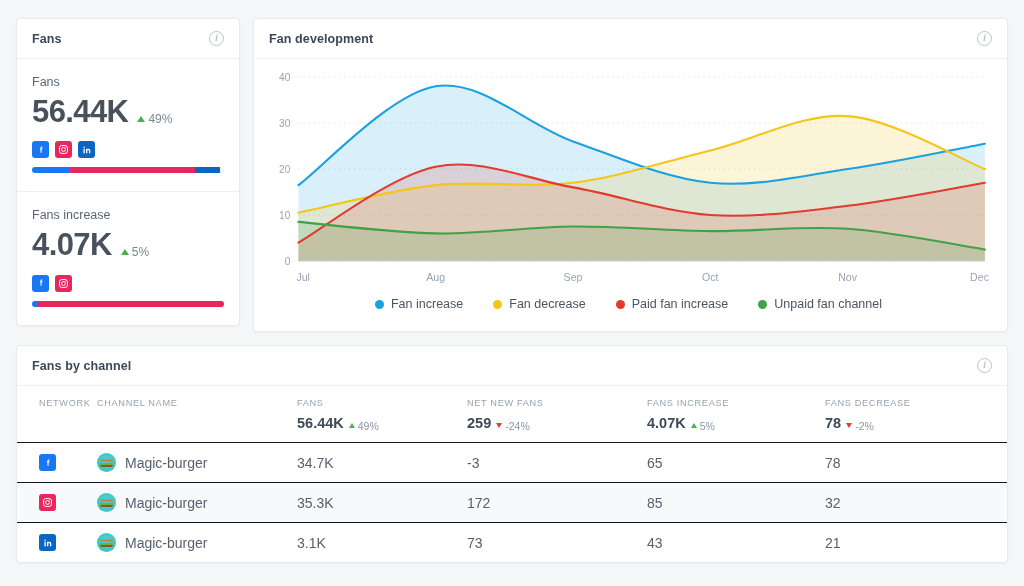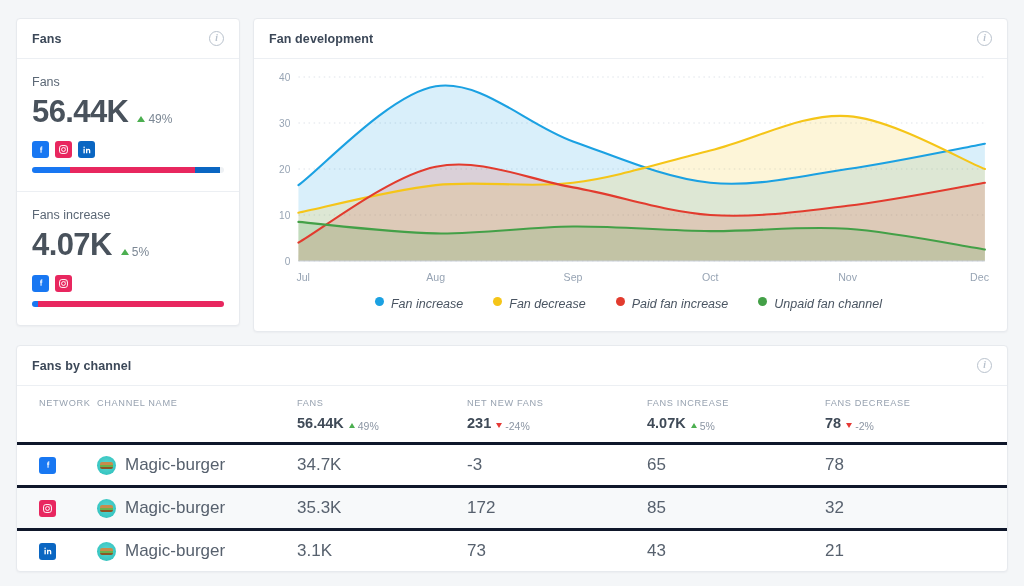--- a/index.html
+++ b/index.html
@@ -60,32 +60,32 @@
   }
   .net-badge svg { display: block; }
   .bar { display: flex; height: 6px; border-radius: 3px; overflow: hidden; margin-top: 9px; background: #eef1f4; }
   .bar span { display: block; height: 100%; }
 
   
   .chart-body { padding: 10px 14px 6px 10px; }
   .chart-wrap { position: relative; height: 222px; }
   .chart-svg { display: block; width: 100%; height: 222px; }
   .legend { display: flex; justify-content: center; gap: 30px; padding: 6px 0 14px; }
-  .legend-item { display: flex; align-items: flex-start; gap: 7px; font-size: 12.5px; color: #4a5562; font-style: italic; }
+  .legend-item { display: flex; align-items: center; gap: 7px; font-size: 12.5px; color: #4a5562; }
   .legend-dot { width: 9px; height: 9px; border-radius: 50%; flex: none; }
 
   
   .table-card { margin-top: 13px; }
   table { width: 100%; border-collapse: collapse; table-layout: fixed; }
   th { text-align: left; vertical-align: top; padding: 12px 8px 10px 8px; font-weight: 400; }
   .th-label { font-size: 9.2px; letter-spacing: .65px; color: #97a2b0; text-transform: uppercase; display: block; }
   .th-total { font-size: 14.5px; font-weight: 700; color: #3f4a57; margin-top: 7px; display: inline-block; }
   .th-delta { font-size: 10.5px; color: #8b95a3; margin-left: 5px; display: inline-flex; align-items: center; gap: 3px; }
   .th-delta .tri-up, .th-delta .tri-down { border-left-width: 3.5px; border-right-width: 3.5px; border-bottom-width: 5px; border-top-width: 5px; }
-  td { padding: 10px 8px; font-size: 17px; color: #57616e; border-top: 3px solid #0f172a; vertical-align: middle; }
+  td { padding: 10px 8px; font-size: 14px; color: #57616e; border-top: 1px solid #0f172a; vertical-align: middle; }
   tr.alt td { background: #f7f9fa; }
   .c-net { width: 72px; padding-left: 22px; }
   .c-name { width: 200px; }
   .c-fans { width: 170px; }
   .c-net-new { width: 180px; }
   .c-incr { width: 178px; }
   .cell-chan { display: flex; align-items: center; gap: 9px; }
   .avatar {
     width: 19px; height: 19px; border-radius: 50%; flex: none;
     background: radial-gradient(circle at 50% 45%, #5fd6d0 0%, #3bc8c4 60%, #2fb7b5 100%);
@@ -253,21 +253,21 @@
             <th class="c-net">
               <span class="th-label">NETWORK</span>
             </th>
             <th class="c-name">
               <span class="th-label">CHANNEL NAME</span>
             </th>
             <th class="c-fans"><span class="th-label">FANS</span><span class="th-total">56.44K</span><span class="th-delta">
                 <span class="tri-up"></span>
                 <span>49%</span>
               </span></th>
-            <th class="c-net-new"><span class="th-label">NET NEW FANS</span><span class="th-total">231</span><span class="th-delta">
+            <th class="c-net-new"><span class="th-label">NET NEW FANS</span><span class="th-total">259</span><span class="th-delta">
                 <span class="tri-down"></span>
                 <span>-24%</span>
               </span></th>
             <th class="c-incr"><span class="th-label">FANS INCREASE</span><span class="th-total">4.07K</span><span class="th-delta">
                 <span class="tri-up"></span>
                 <span>5%</span>
               </span></th>
             <th class=""><span class="th-label">FANS DECREASE</span><span class="th-total">78</span><span class="th-delta">
                 <span class="tri-down"></span>
                 <span>-2%</span>

